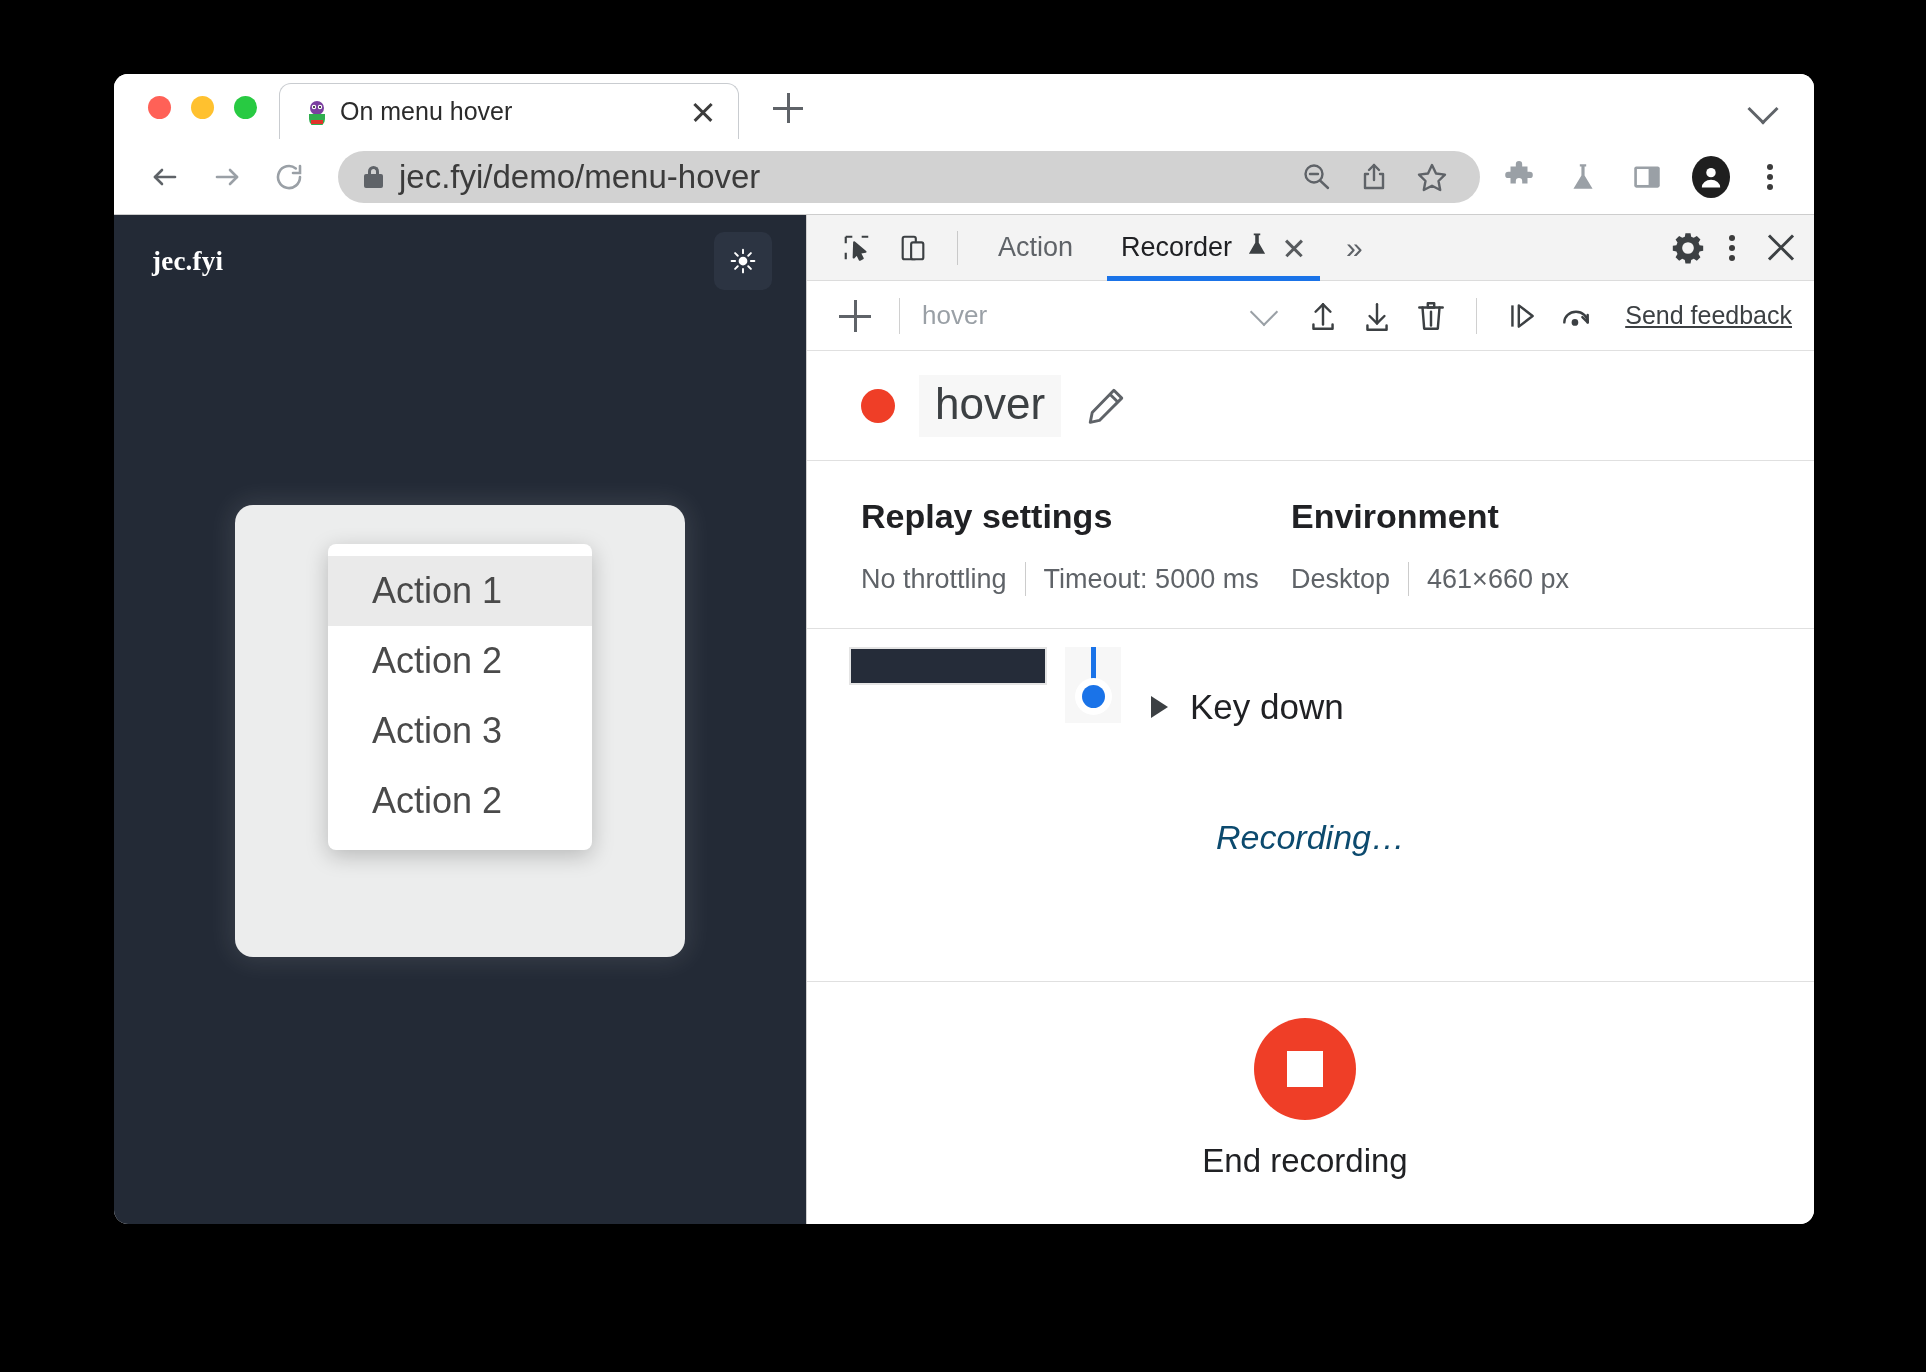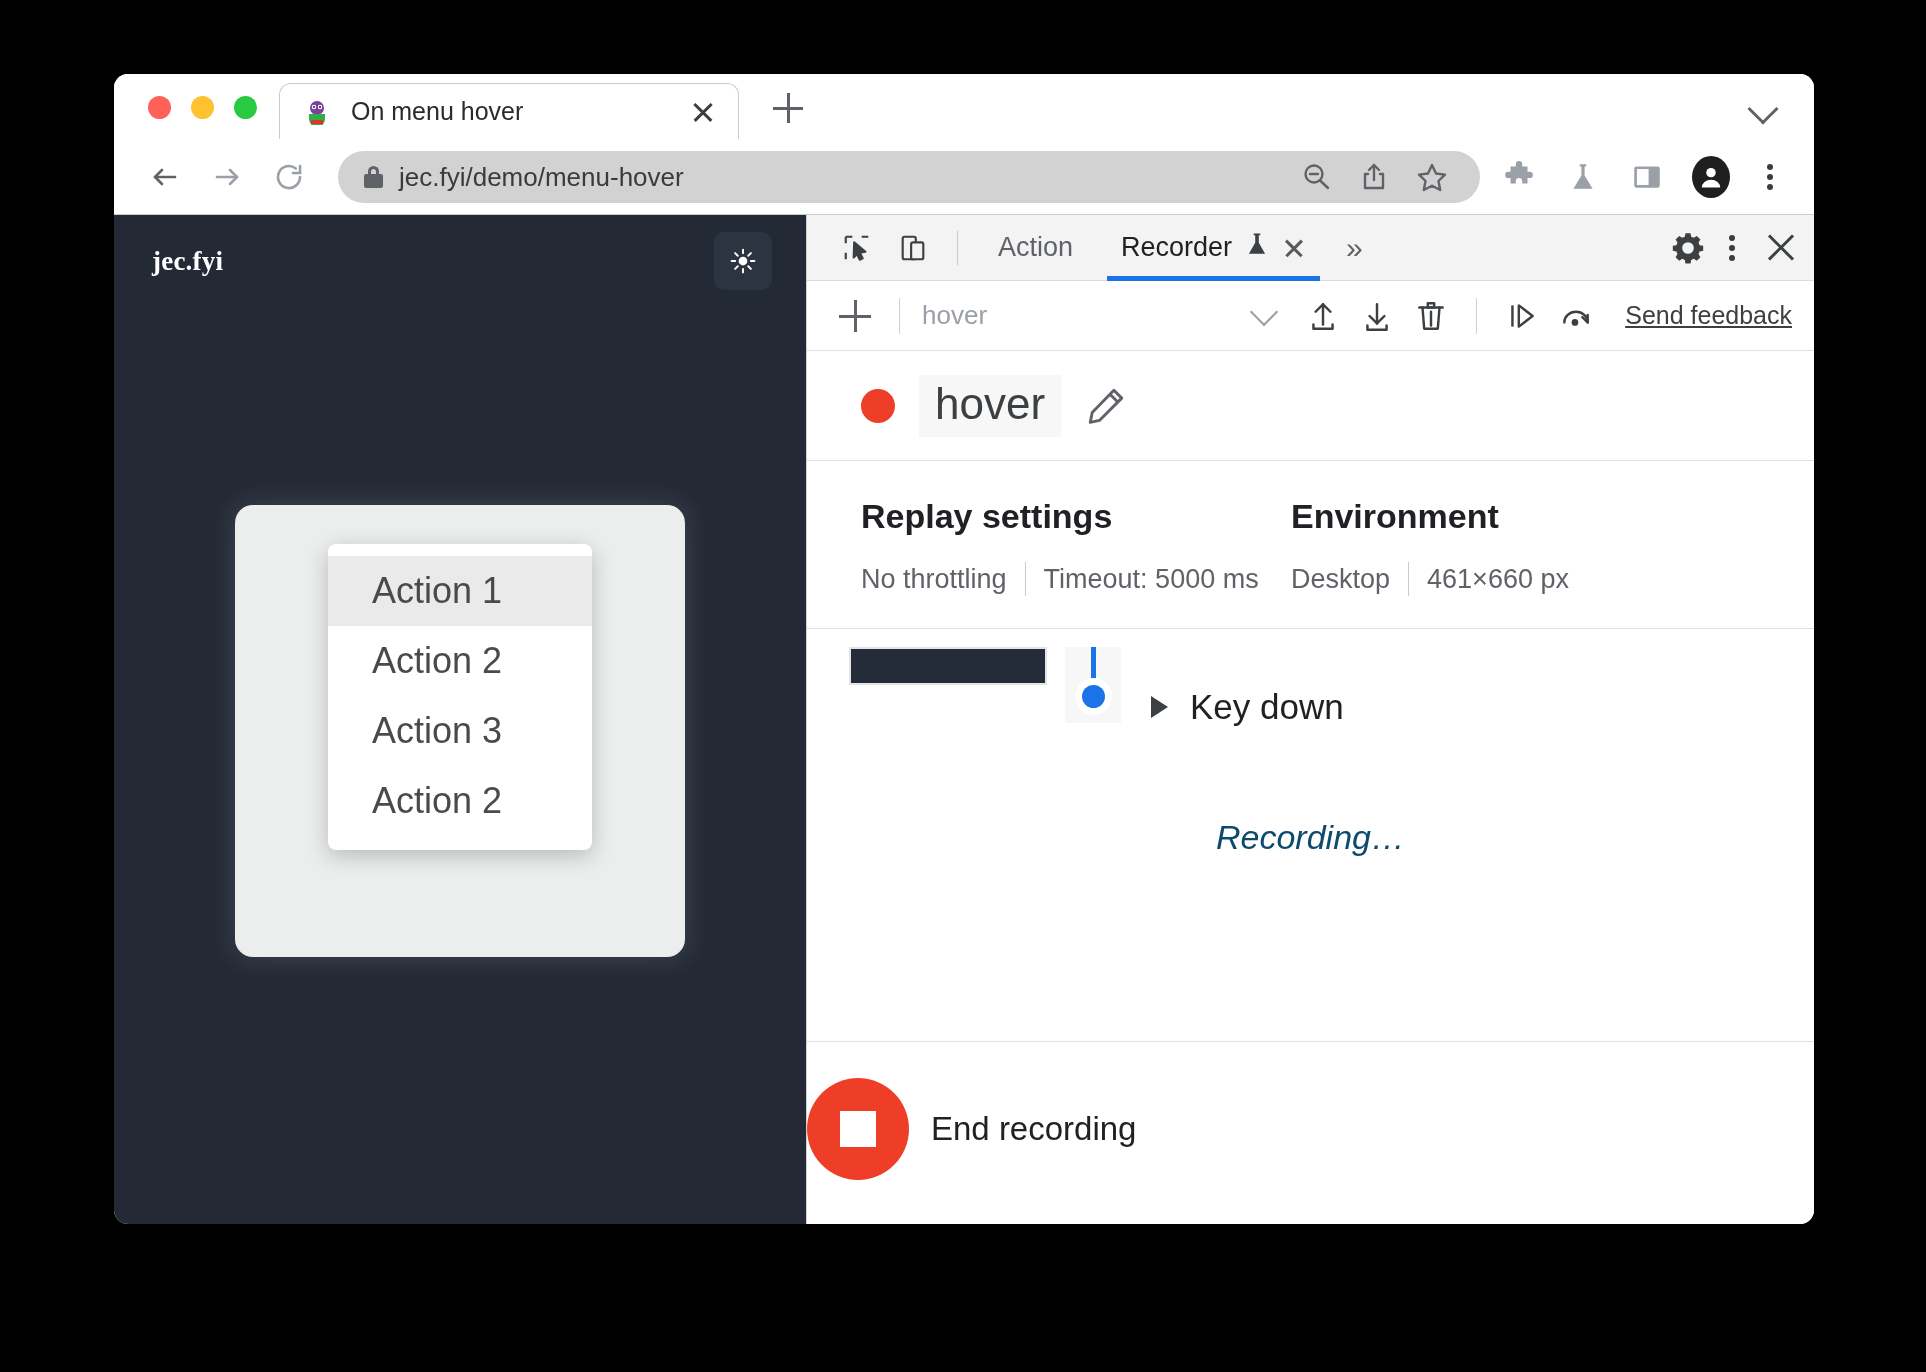--- a/index.html
+++ b/index.html
@@ -46,21 +46,21 @@
     position: relative;
     height: 56px;
     min-width: 460px;
     background: #ffffff;
     border: 1px solid #c9ccd0;
     border-bottom: none;
     border-radius: 12px 12px 0 0;
     display: flex;
     align-items: center;
     padding: 0 20px 0 24px;
-    gap: 21px;
+    gap: 10px;
   }
   .tab-favicon {
     width: 26px; height: 26px;
     flex: 0 0 26px;
     position: relative;
   }
   .tab-title {
     font-size: 25px;
     color: #2b2b2b;
     white-space: nowrap;
@@ -136,21 +136,21 @@
     width: 19px; height: 14px; background: #5f6368; border-radius: 2px;
   }
   .lock-shackle {
     position: absolute; top: 0; left: 4px;
     width: 11px; height: 11px;
     border: 3px solid #5f6368; border-bottom: none;
     border-radius: 6px 6px 0 0;
   }
   .url {
     flex: 1;
-    font-size: 26px;
+    font-size: 33px;
     color: #3b3b3b;
     white-space: nowrap;
   }
   .omni-icons { display: flex; align-items: center; gap: 26px; padding-right: 10px; }
   .omni-icon { width: 32px; height: 32px; }
   .tb-icons { display: flex; align-items: center; gap: 26px; }
   .tb-icon { width: 38px; height: 38px; display:flex; align-items:center; justify-content:center;}
   .avatar {
     width: 42px; height: 42px; border-radius: 50%;
     background: #1f1f1f;
@@ -421,21 +421,21 @@
     text-align: center;
     font-size: 34px;
     font-style: italic;
     color: #0c4a6e;
   }
 
   
   .rec-footer {
     flex: 0 0 auto;
     padding: 36px 11px 44px 0;
-    display: flex; flex-direction: row;
+    display: flex; flex-direction: column;
     align-items: center; gap: 22px;
   }
   .stop-btn {
     width: 102px; height: 102px;
     border-radius: 50%;
     background: #ef3e27;
     display: flex; align-items: center; justify-content: center;
   }
   .stop-sq { width: 36px; height: 36px; background: #ffffff; }
   .stop-label { font-size: 33px; color: #202124; }

